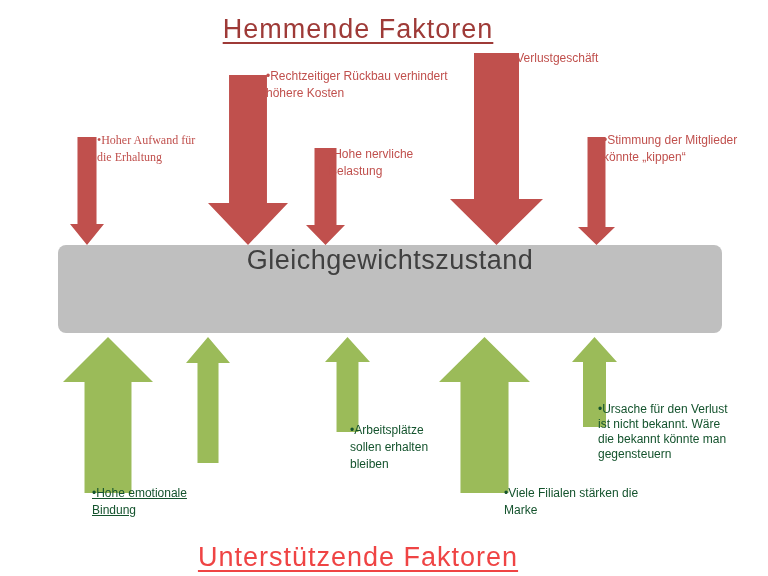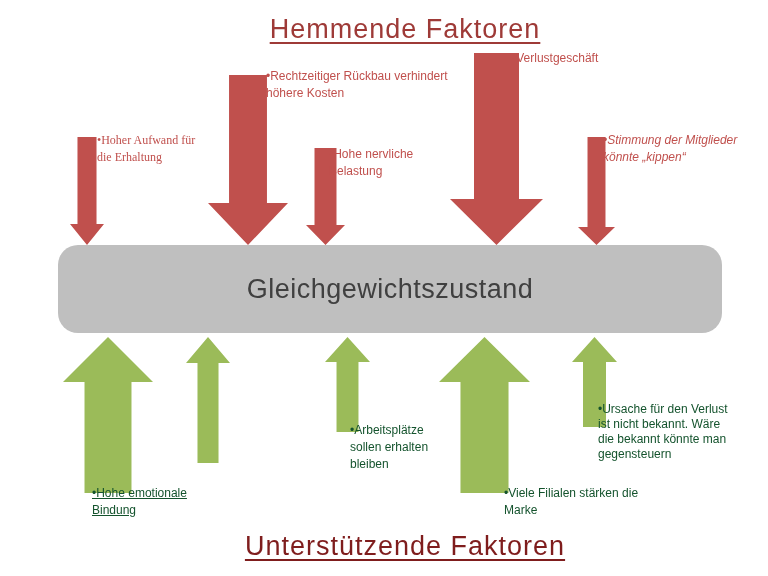--- a/index.html
+++ b/index.html
@@ -4,28 +4,27 @@
 <style>
   html,body{margin:0;padding:0;background:#fff;}
   .canvas{
     position:relative;width:768px;height:576px;background:#ffffff;overflow:hidden;
     font-family:"Liberation Sans",sans-serif;
   }
   .title{
     position:absolute;left:0;width:716px;margin:0;text-align:center;
     font-size:27px;font-weight:400;letter-spacing:1px;text-decoration:underline;
     text-underline-offset:4px;
-    padding-left:47px;
   }
   .title.top{top:14px;color:#9e3a37;}
-  .title.bottom{top:531px;color:#7f1d1d;}
+  .title.bottom{top:542px;color:#ef4444;}
   .state-bar{
     position:absolute;left:58px;top:245px;width:664px;height:88px;
-    background:#bfbfbf;border-radius:20px;
-    display:flex;align-items:center;justify-content:center;
+    background:#bfbfbf;border-radius:8px;
+    display:flex;align-items:flex-start;justify-content:center;
   }
   .state-bar span{font-size:27px;color:#404040;letter-spacing:0.5px;}
   .arrow{position:absolute;}
   .arrow.red{background:#c0504d;}
   .arrow.green{background:#9bbb59;}
   
   #ra1{left:70px;top:137px;width:34px;height:108px;
     clip-path:polygon(22% 0,78% 0,78% 80.5%,100% 80.5%,50% 100%,0 80.5%,22% 80.5%);}
   #ra2{left:208px;top:75px;width:80px;height:170px;
     clip-path:polygon(26.3% 0,73.7% 0,73.7% 75.3%,100% 75.3%,50% 100%,0 75.3%,26.3% 75.3%);}
@@ -50,21 +49,21 @@
   .lbl{
     position:absolute;font-size:12px;line-height:17px;text-align:left;
     white-space:pre-line;font-weight:400;
   }
   .lbl.red{color:#c0504d;}
   .lbl.green{color:#14532d;}
   #rl1{left:97px;top:132px;width:150px;font-family:Liberation Serif, serif;}
   #rl2{left:266px;top:68px;width:200px;}
   #rl3{left:329px;top:146px;width:100px;}
   #rl4{left:512px;top:50px;width:120px;}
-  #rl5{left:603px;top:132px;width:160px;font-style:italic;}
+  #rl5{left:603px;top:132px;width:160px;}
   #gl1{left:92px;top:485px;width:150px;text-decoration:underline;}
   #gl2{left:200px;top:453px;width:150px;}
   #gl3{left:350px;top:422px;width:100px;}
   #gl4{left:504px;top:485px;width:150px;}
   #gl5{left:598px;top:402px;width:165px;line-height:15px;}
 </style>
 </head>
 <body>
 
 <div class="canvas">

